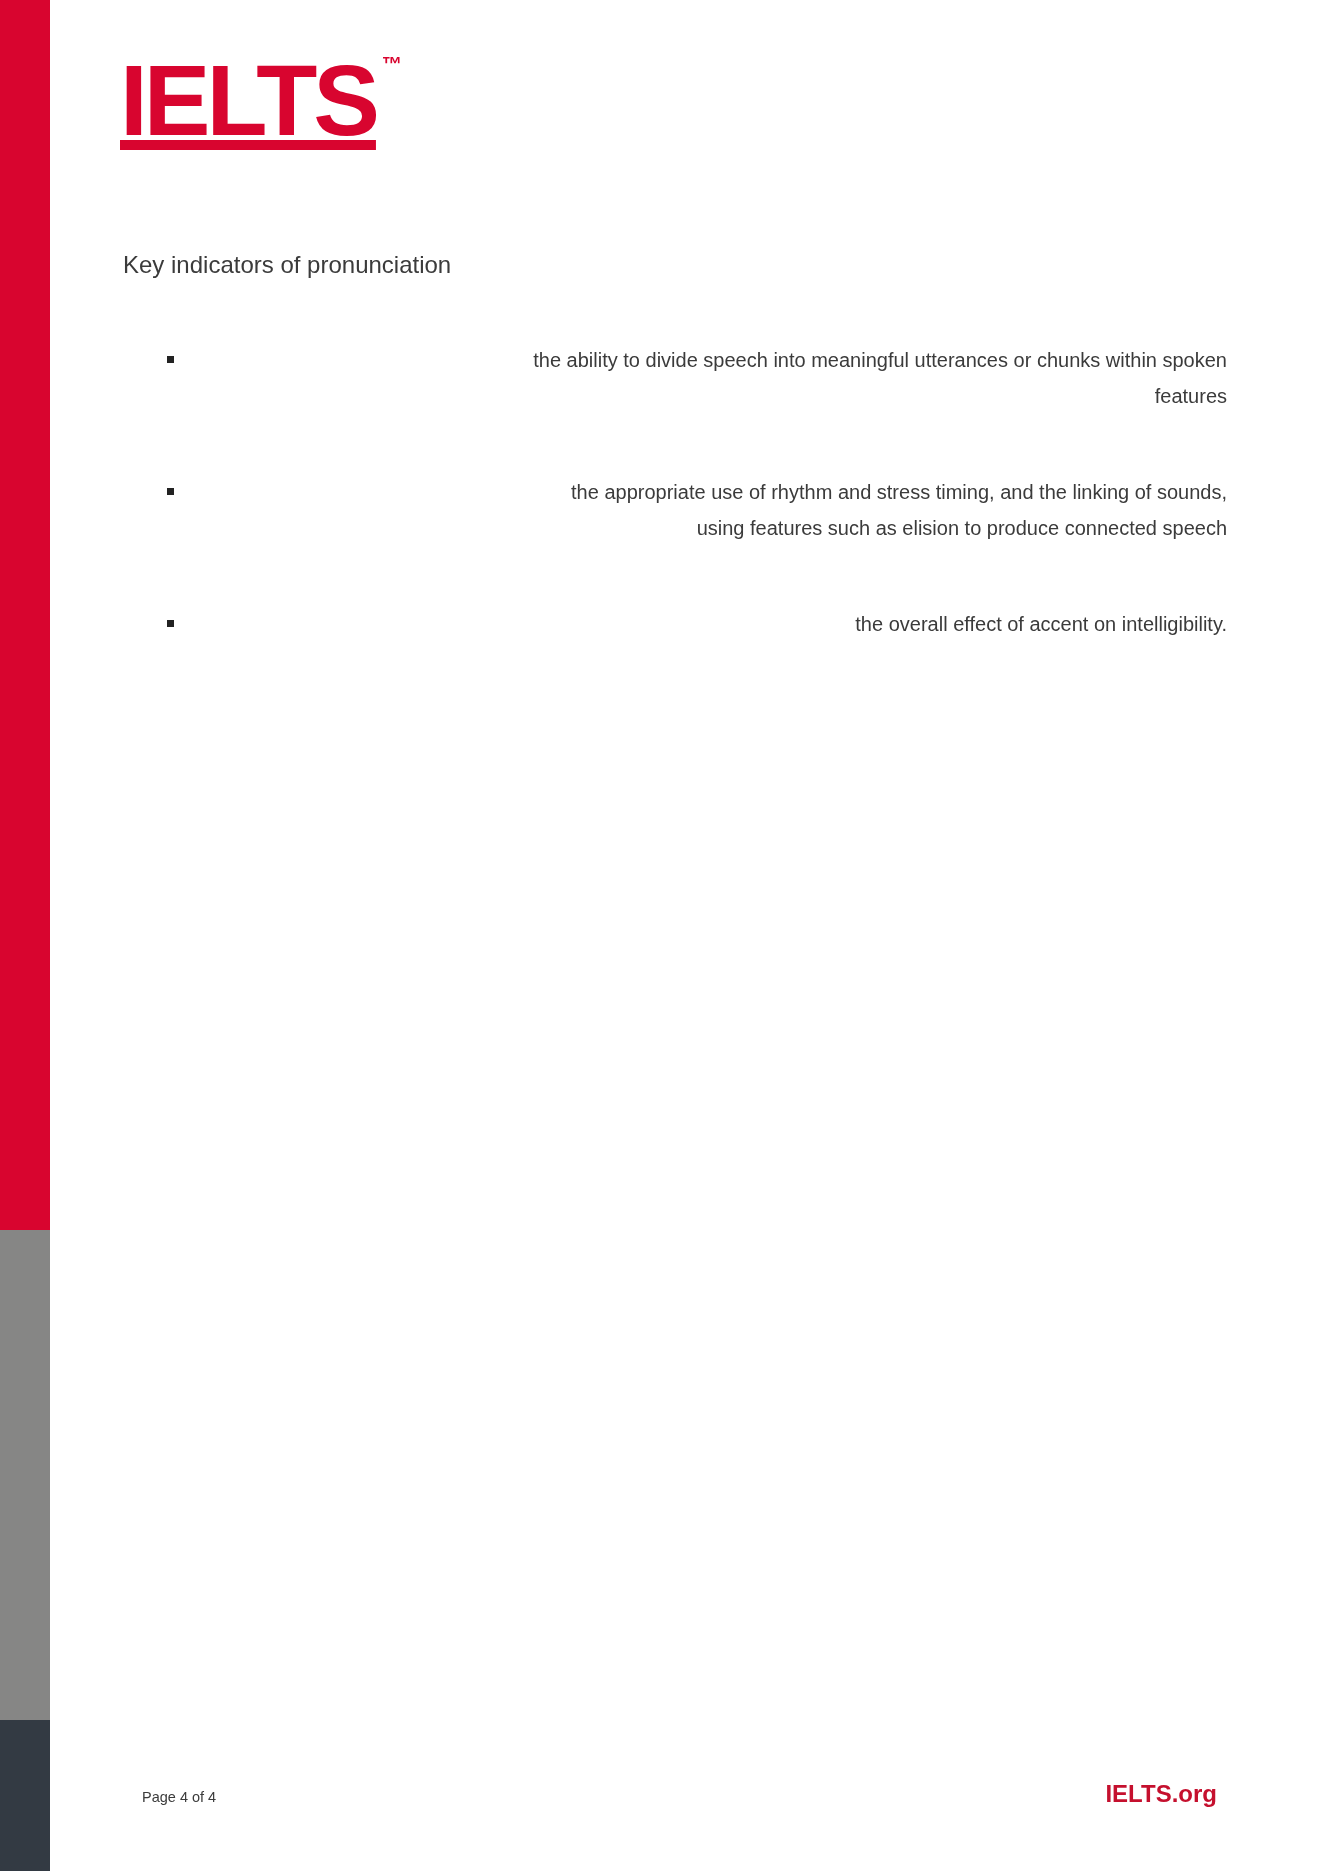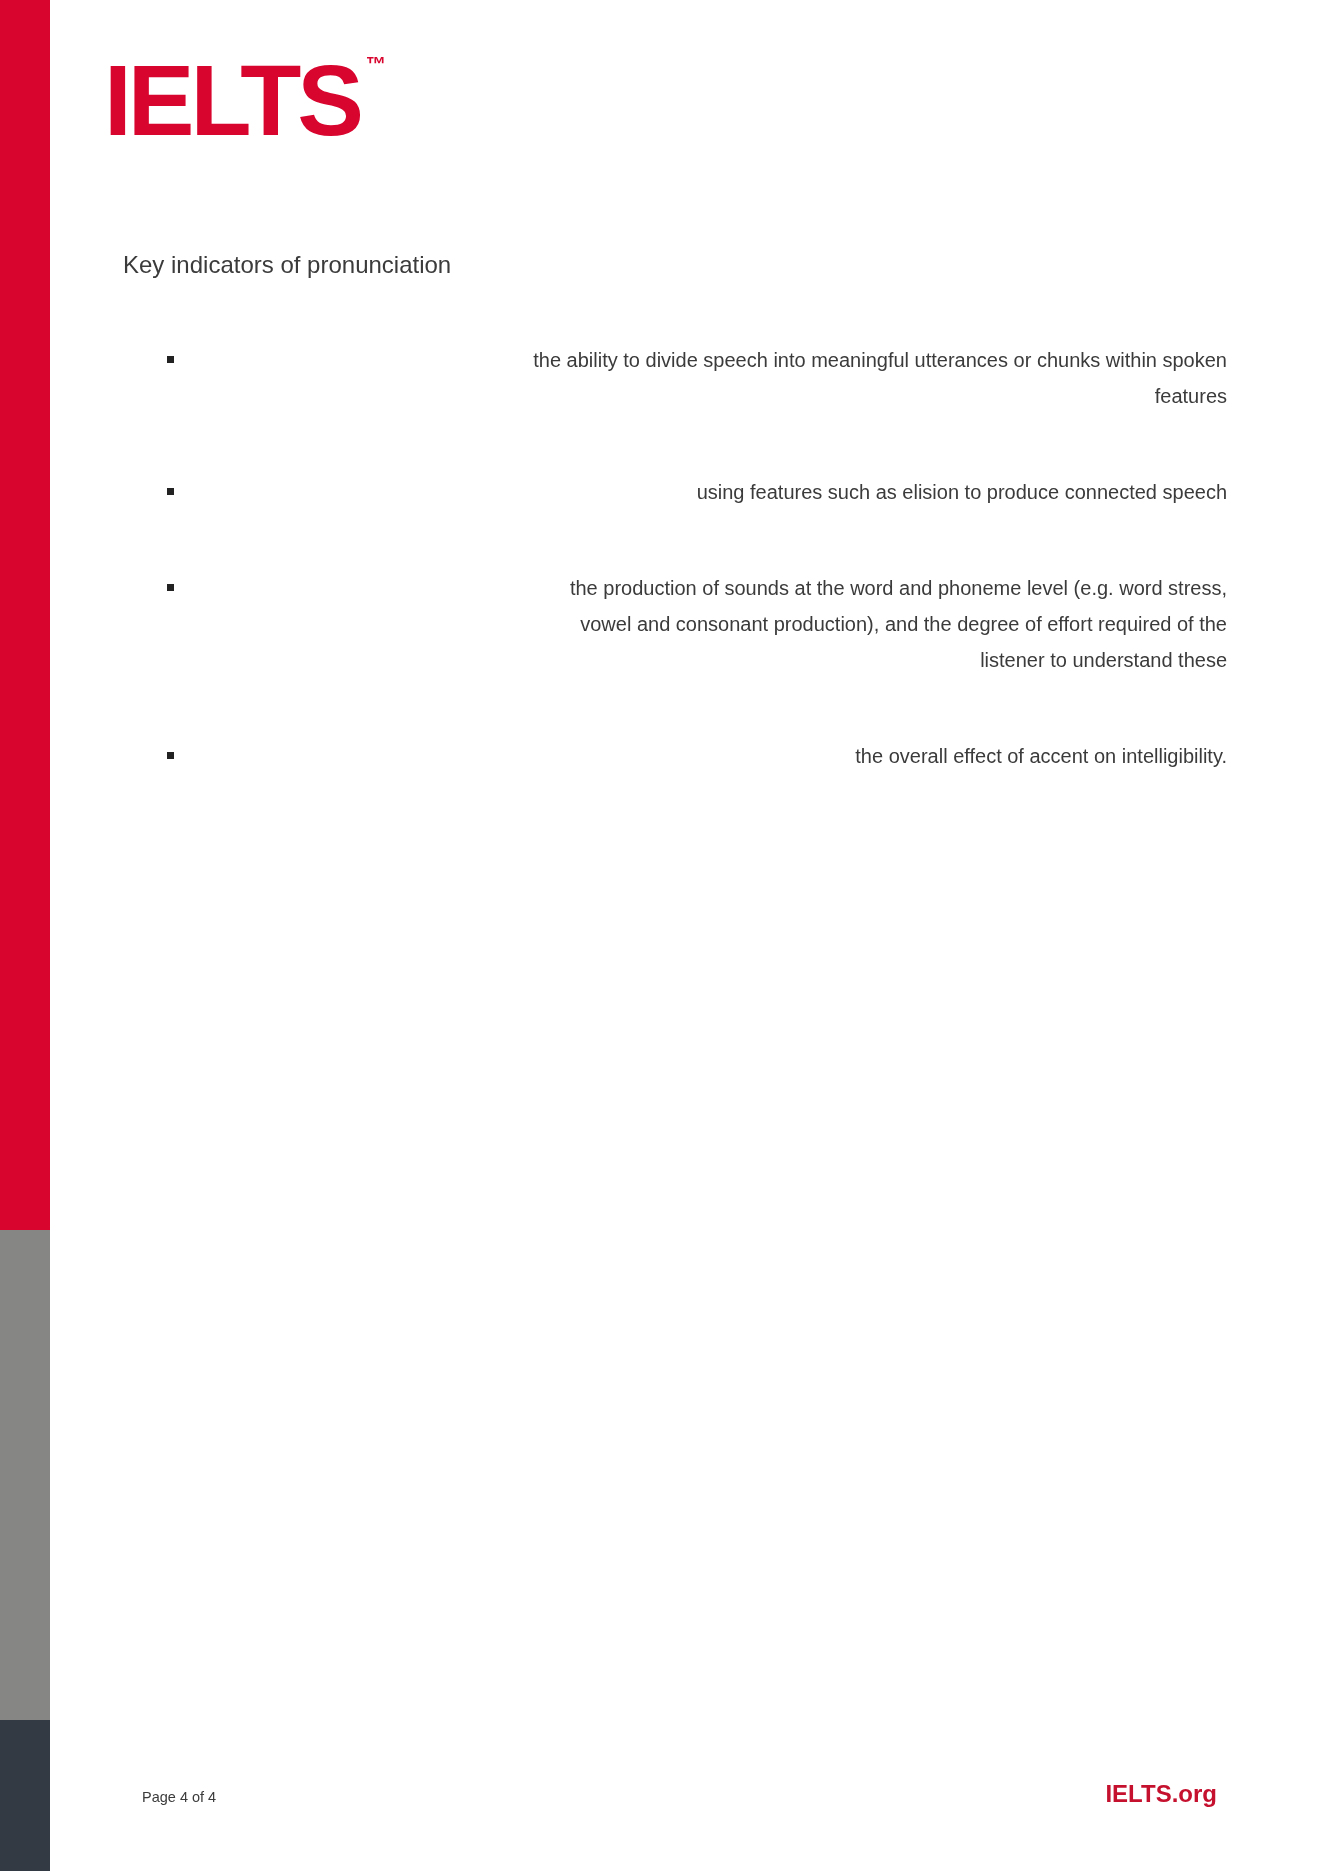--- a/index.html
+++ b/index.html
@@ -26,27 +26,28 @@
     left: 0; top: 0;
     width: 50px; height: 1871px;
   }
   .seg-red  { width: 100%; height: 1230px; background: var(--brand-red); }
   .seg-gray { width: 100%; height: 490px;  background: var(--bar-gray); }
   .seg-dark { width: 100%; height: 151px;  background: var(--bar-dark); }
 
   
   .logo {
     position: absolute;
-    left: 104px; top: 48px;
+    left: 120px; top: 48px;
     color: var(--brand-red);
     font-weight: bold;
     font-size: 100px;
     line-height: 1.05;
     letter-spacing: -4px;
     white-space: nowrap;
+    text-decoration: underline;
   }
   .logo .tm {
     display: inline-block;
     font-size: 20px;
     letter-spacing: 0;
     vertical-align: top;
     position: relative;
     top: 6px;
     left: 6px;
     font-weight: bold;
@@ -117,27 +118,22 @@
 <div class="heading">Key indicators of pronunciation</div>
 
 <ul class="bullet-list">
   <li>
     <span class="bullet-square"></span>
     <span class="line">the ability to divide speech into meaningful utterances or chunks within spoken</span>
     <span class="line">features</span>
   </li>
   <li>
     <span class="bullet-square"></span>
+    <span class="line">the appropriate use of rhythm and stress timing, and the linking of sounds,</span>
     <span class="line">using features such as elision to produce connected speech</span>
-  </li>
-  <li>
-    <span class="bullet-square"></span>
-    <span class="line">the production of sounds at the word and phoneme level (e.g. word stress,</span>
-    <span class="line">vowel and consonant production), and the degree of effort required of the</span>
-    <span class="line">listener to understand these</span>
   </li>
   <li>
     <span class="bullet-square"></span>
     <span class="line">the overall effect of accent on intelligibility.</span>
   </li>
 </ul>
 
 <div class="footer-page">Page 4 of 4</div>
 <a class="footer-site">IELTS.org</a>
 

